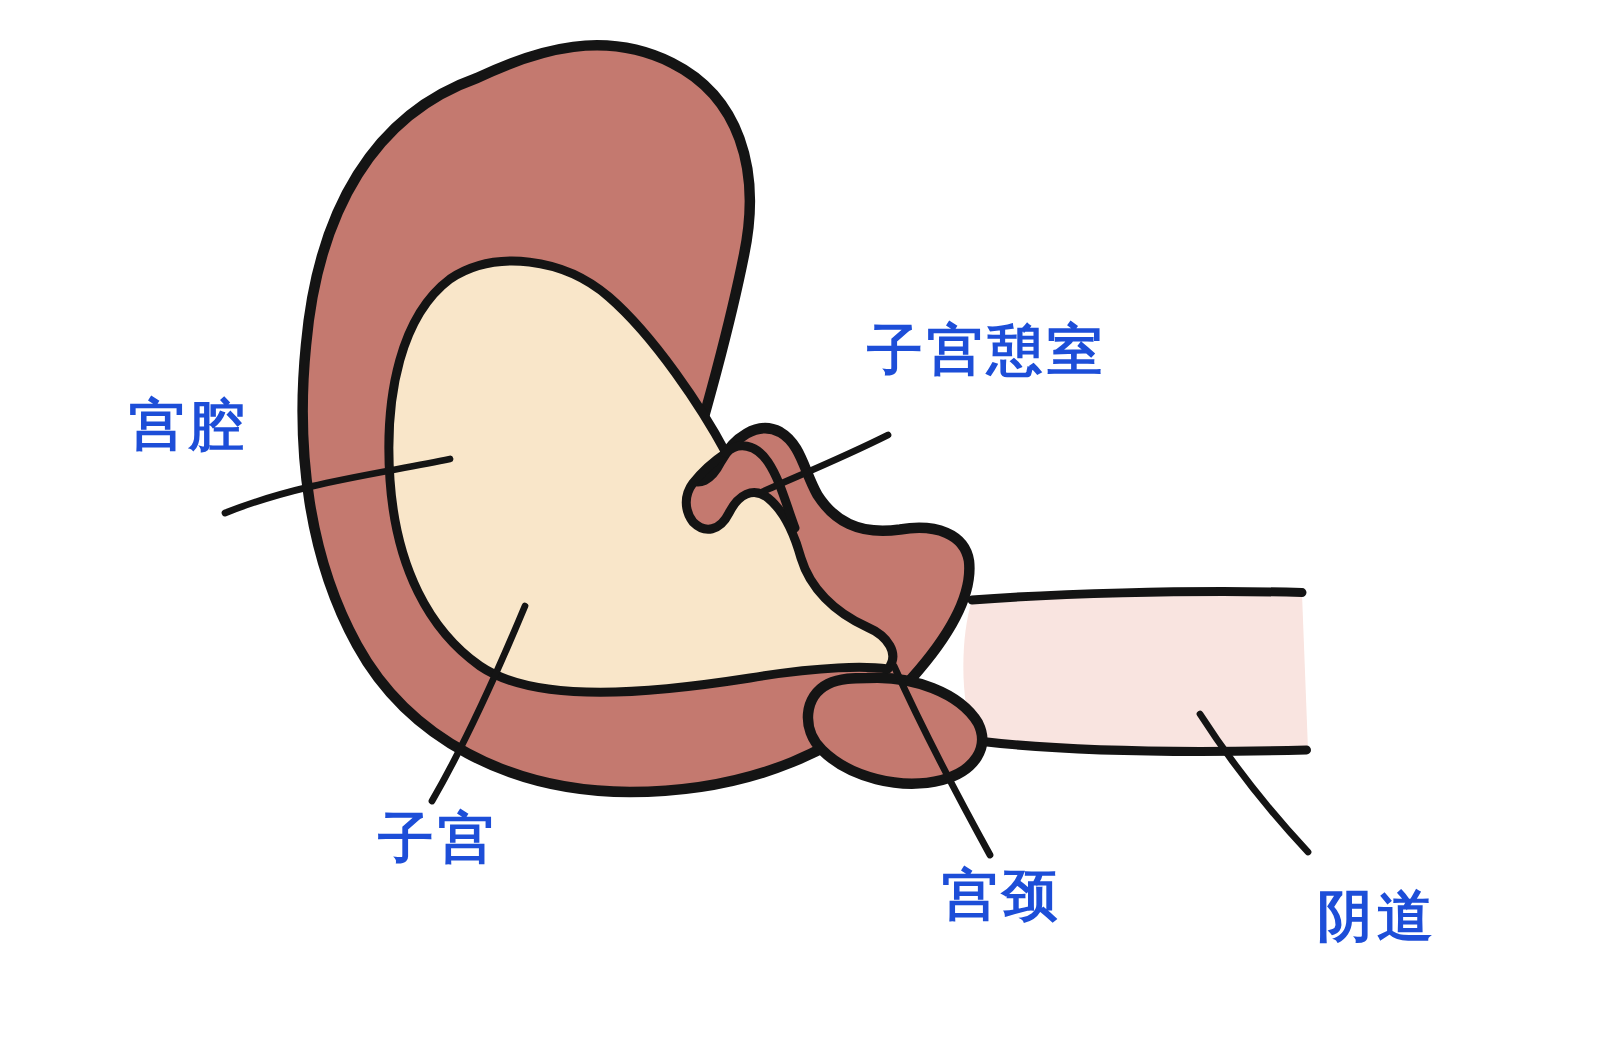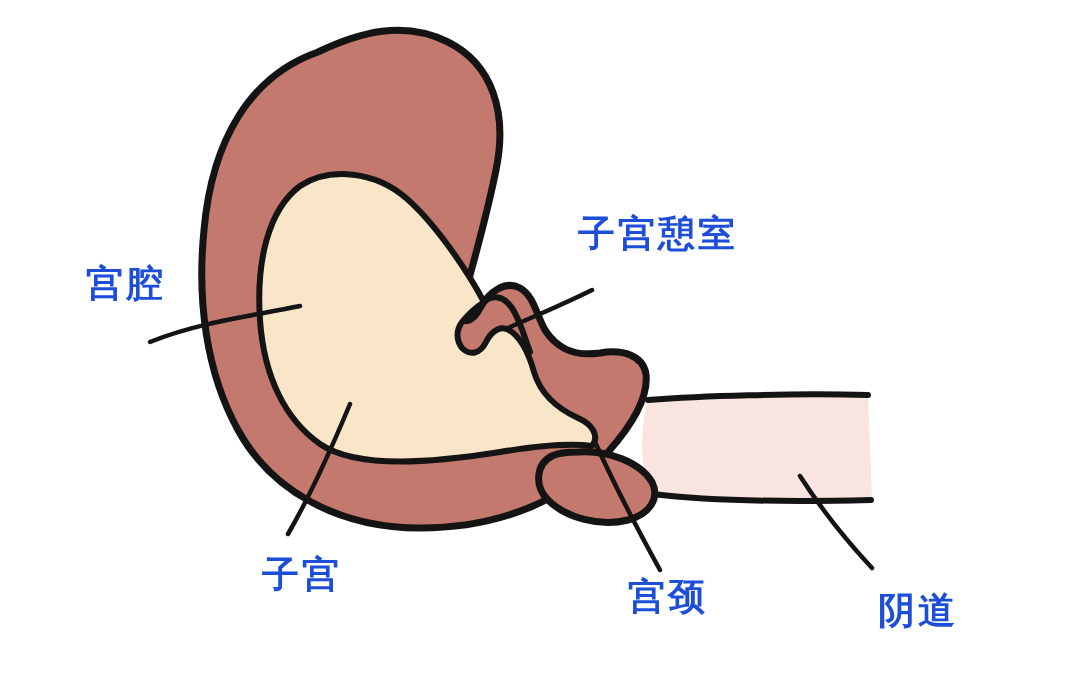--- a/index.html
+++ b/index.html
@@ -34,21 +34,21 @@
     font-family: Liberation Sans, sans-serif;
     font-size: 37px;
     font-weight: 600;
     letter-spacing: 3px;
     line-height: 1;
     white-space: nowrap;
     user-select: none;
   }
   #label-gongqiang  { left: 62px;  top: 265px; margin-left: 24px; }
   #label-qishi      { left: 578px; top: 215px; }
-  #label-zigong     { left: 262px; top: 540px; margin-top: 16px; }
+  #label-zigong     { left: 252px; top: 540px; }
   #label-gongjing   { left: 628px; top: 578px; }
   #label-yindao     { left: 878px; top: 592px; }
 </style>
 </head>
 <body>
 
 <div id="diagram-root">
 
   <svg id="anatomy-svg" viewBox="0 0 1080 695" xmlns="http://www.w3.org/2000/svg">
 

